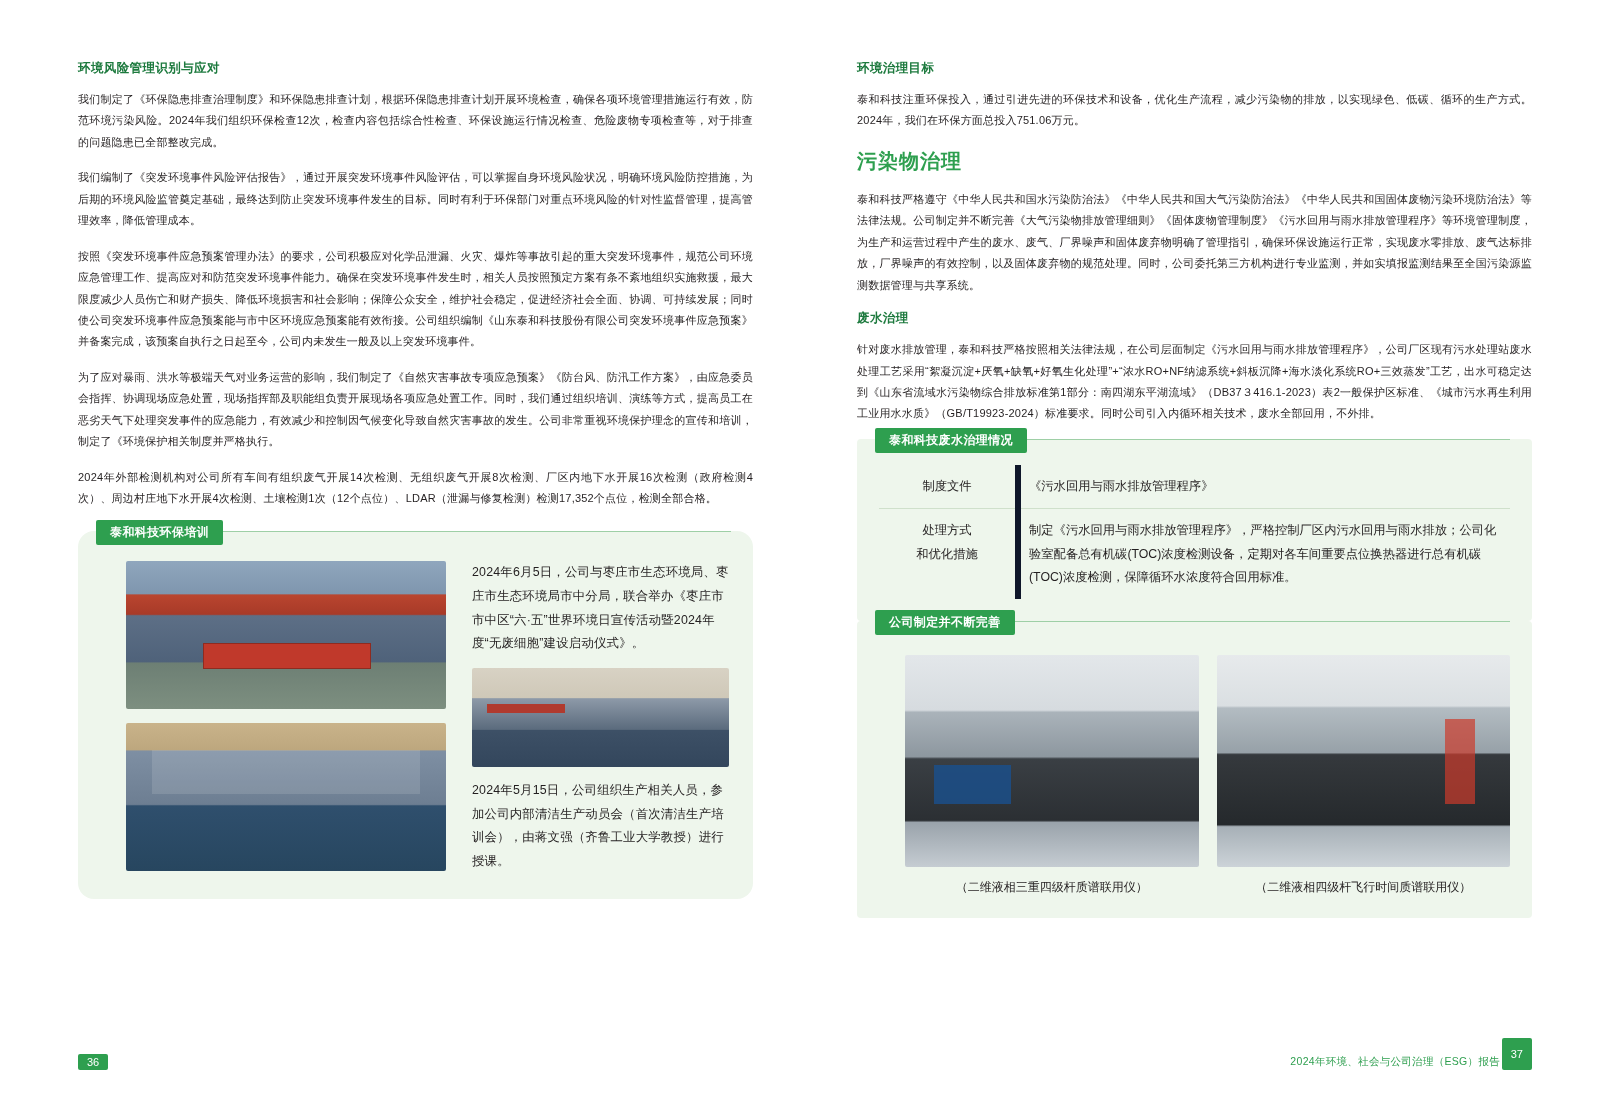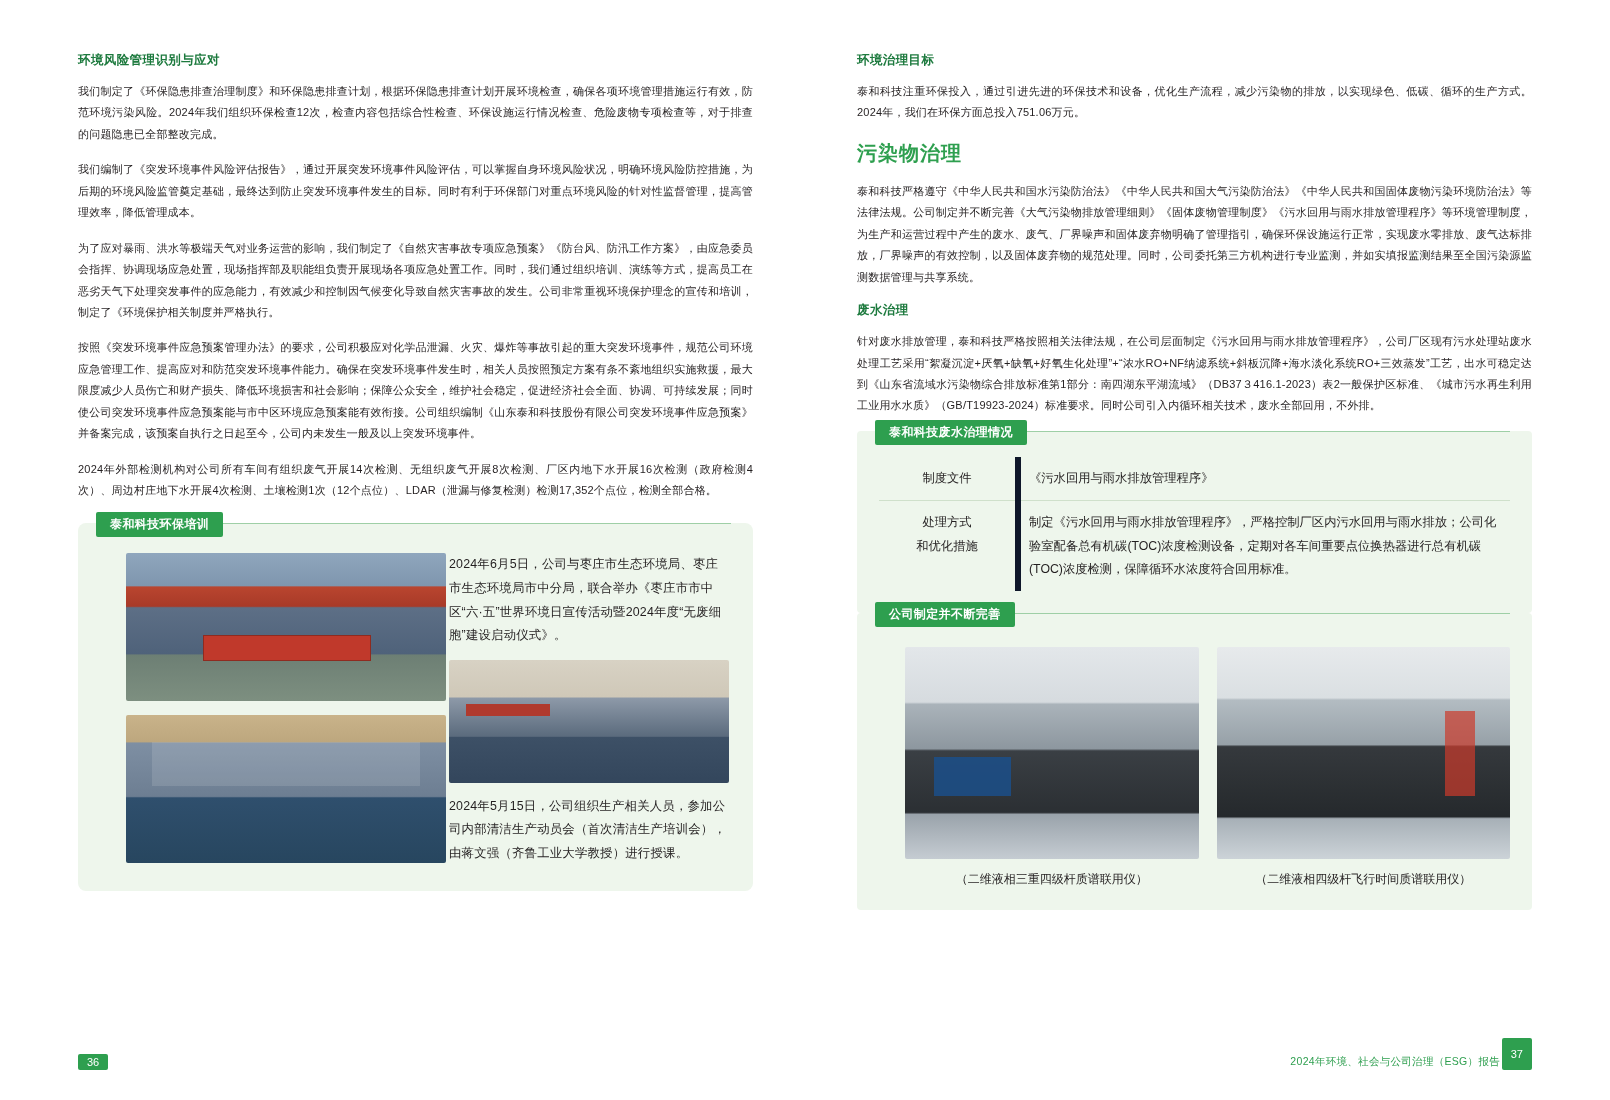--- a/index.html
+++ b/index.html
@@ -10,21 +10,21 @@
     color:#231f20;
     overflow:hidden;
   }
   .spread{position:relative;width:1610px;height:1100px;display:flex;}
   .page{position:relative;width:805px;height:1100px;box-sizing:border-box;}
   .page-left{padding:52px 52px 0 78px;}
   .page-right{padding:52px 78px 0 52px;}
 
   .sub-head{
     color:#1d7a3e;font-size:12.5px;font-weight:bold;letter-spacing:.4px;
-    margin:0 0 12px 0;
+    margin:8px 0 12px 0;
   }
   .big-head{
     color:#2e9f4f;font-size:20px;font-weight:bold;letter-spacing:1px;
     margin:16px 0 14px 0;
   }
   p.body{
     font-size:11px;line-height:1.95;text-align:justify;
     margin:0 0 14px 0;letter-spacing:.2px;
   }
 
@@ -38,24 +38,24 @@
     background:#2e9f4f;color:#fff;font-size:12px;font-weight:bold;
     padding:4px 14px;border-radius:2px;white-space:nowrap;
     letter-spacing:.4px;
   }
   .callout-rule{
     position:absolute;top:0px;left:18px;right:22px;height:1px;background:#9ecfa6;
   }
 
   
   .training-box{
-    position:relative;background:#eef6ec;border-radius:8px;
+    position:relative;background:#eef6ec;border-radius:16px;
     margin-top:22px;padding:30px 24px 26px 24px;height:368px;box-sizing:border-box;
   }
-  .training-grid{display:flex;gap:3px;height:100%;padding-left:24px;}
+  .training-grid{display:flex;gap:26px;height:100%;padding-left:24px;}
   .training-left{width:320px;display:flex;flex-direction:column;gap:14px;}
   .training-right{flex:1;display:flex;flex-direction:column;gap:12px;}
   .cap{font-size:12.4px;line-height:1.9;letter-spacing:.2px;}
 
   .photo{border-radius:2px;overflow:hidden;position:relative;background:#cfd6cf;}
   .ph1{height:148px;}
   .ph2{height:148px;}
   .ph3{height:150px;}
 
   
@@ -132,22 +132,22 @@
 <body>
 
 <div class="spread">
 
   <div class="page page-left">
 
     <div class="sub-head">环境风险管理识别与应对</div>
 
     <p class="body">我们制定了《环保隐患排查治理制度》和环保隐患排查计划，根据环保隐患排查计划开展环境检查，确保各项环境管理措施运行有效，防范环境污染风险。2024年我们组织环保检查12次，检查内容包括综合性检查、环保设施运行情况检查、危险废物专项检查等，对于排查的问题隐患已全部整改完成。</p>
     <p class="body">我们编制了《突发环境事件风险评估报告》，通过开展突发环境事件风险评估，可以掌握自身环境风险状况，明确环境风险防控措施，为后期的环境风险监管奠定基础，最终达到防止突发环境事件发生的目标。同时有利于环保部门对重点环境风险的针对性监督管理，提高管理效率，降低管理成本。</p>
+    <p class="body">按照《突发环境事件应急预案管理办法》的要求，公司积极应对化学品泄漏、火灾、爆炸等事故引起的重大突发环境事件，规范公司环境应急管理工作、提高应对和防范突发环境事件能力。确保在突发环境事件发生时，相关人员按照预定方案有条不紊地组织实施救援，最大限度减少人员伤亡和财产损失、降低环境损害和社会影响；保障公众安全，维护社会稳定，促进经济社会全面、协调、可持续发展；同时使公司突发环境事件应急预案能与市中区环境应急预案能有效衔接。公司组织编制《山东泰和科技股份有限公司突发环境事件应急预案》并备案完成，该预案自执行之日起至今，公司内未发生一般及以上突发环境事件。</p>
     <p class="body">为了应对暴雨、洪水等极端天气对业务运营的影响，我们制定了《自然灾害事故专项应急预案》《防台风、防汛工作方案》，由应急委员会指挥、协调现场应急处置，现场指挥部及职能组负责开展现场各项应急处置工作。同时，我们通过组织培训、演练等方式，提高员工在恶劣天气下处理突发事件的应急能力，有效减少和控制因气候变化导致自然灾害事故的发生。公司非常重视环境保护理念的宣传和培训，制定了《环境保护相关制度并严格执行。</p>
-    <p class="body">按照《突发环境事件应急预案管理办法》的要求，公司积极应对化学品泄漏、火灾、爆炸等事故引起的重大突发环境事件，规范公司环境应急管理工作、提高应对和防范突发环境事件能力。确保在突发环境事件发生时，相关人员按照预定方案有条不紊地组织实施救援，最大限度减少人员伤亡和财产损失、降低环境损害和社会影响；保障公众安全，维护社会稳定，促进经济社会全面、协调、可持续发展；同时使公司突发环境事件应急预案能与市中区环境应急预案能有效衔接。公司组织编制《山东泰和科技股份有限公司突发环境事件应急预案》并备案完成，该预案自执行之日起至今，公司内未发生一般及以上突发环境事件。</p>
     <p class="body">2024年外部检测机构对公司所有车间有组织废气开展14次检测、无组织废气开展8次检测、厂区内地下水开展16次检测（政府检测4次）、周边村庄地下水开展4次检测、土壤检测1次（12个点位）、LDAR（泄漏与修复检测）检测17,352个点位，检测全部合格。</p>
 
     <div class="training-box">
       <div class="callout-rule"></div>
       <div class="callout-title">泰和科技环保培训</div>
 
       <div class="training-grid">
         <div class="training-left">
           <div class="photo ph1 p-group"></div>
           <div class="photo ph2 p-class"></div>

